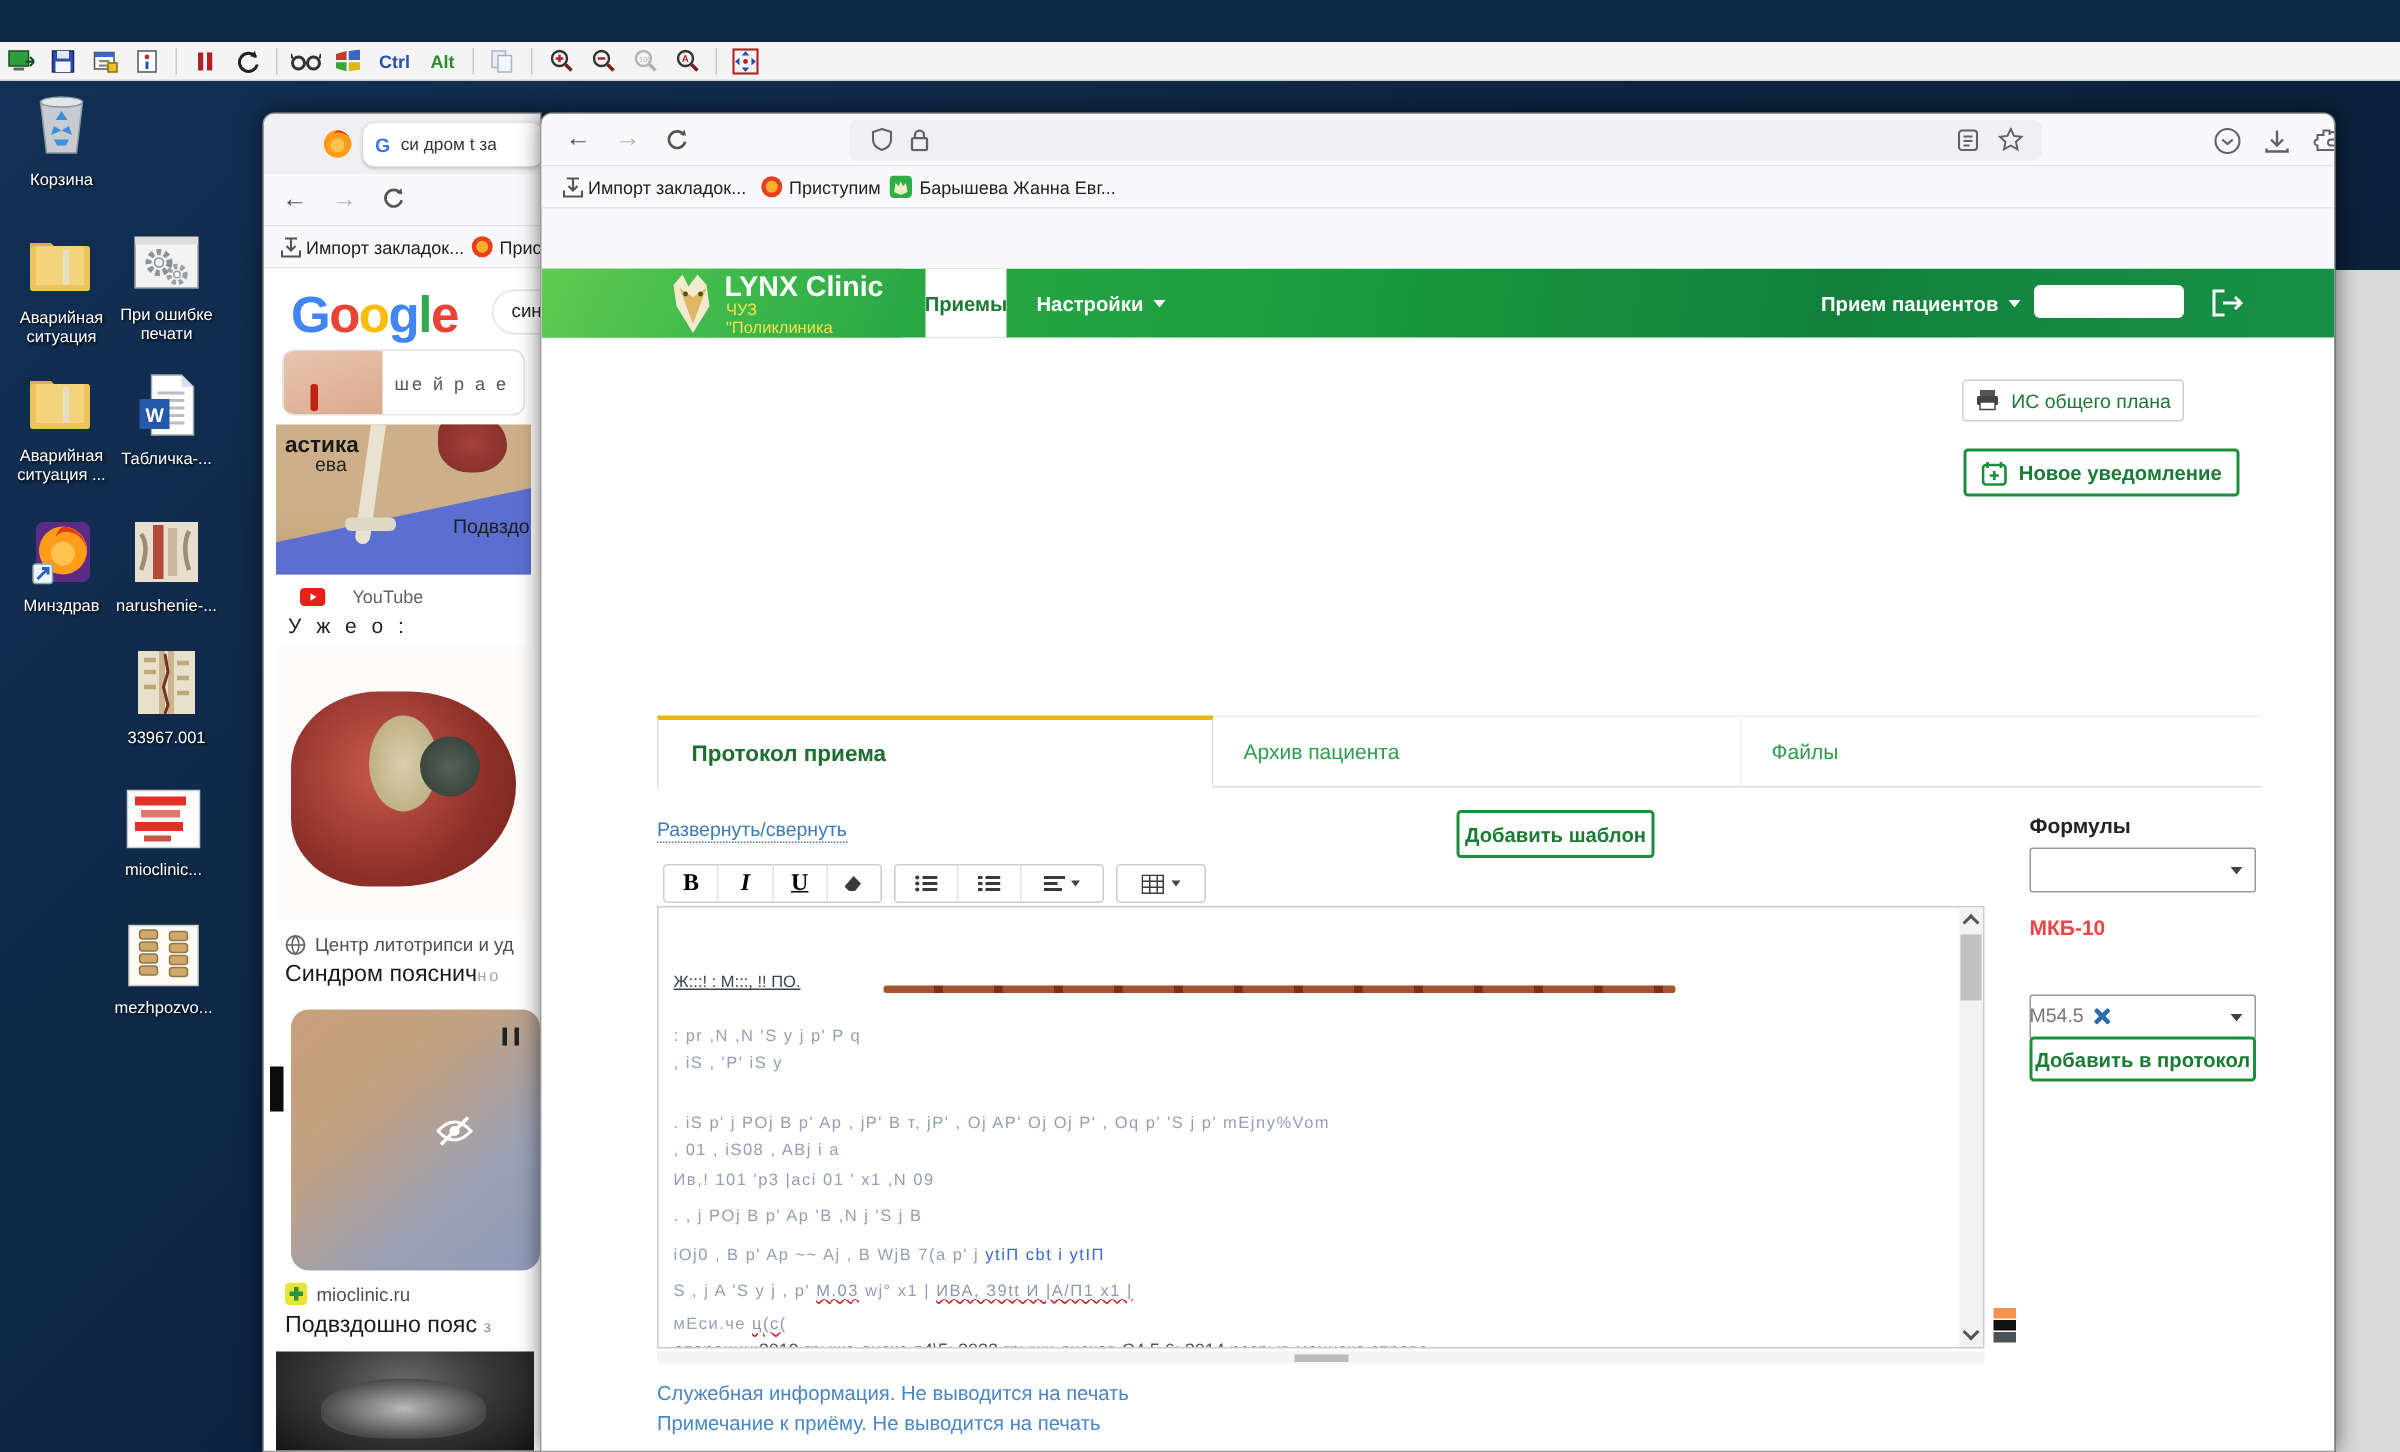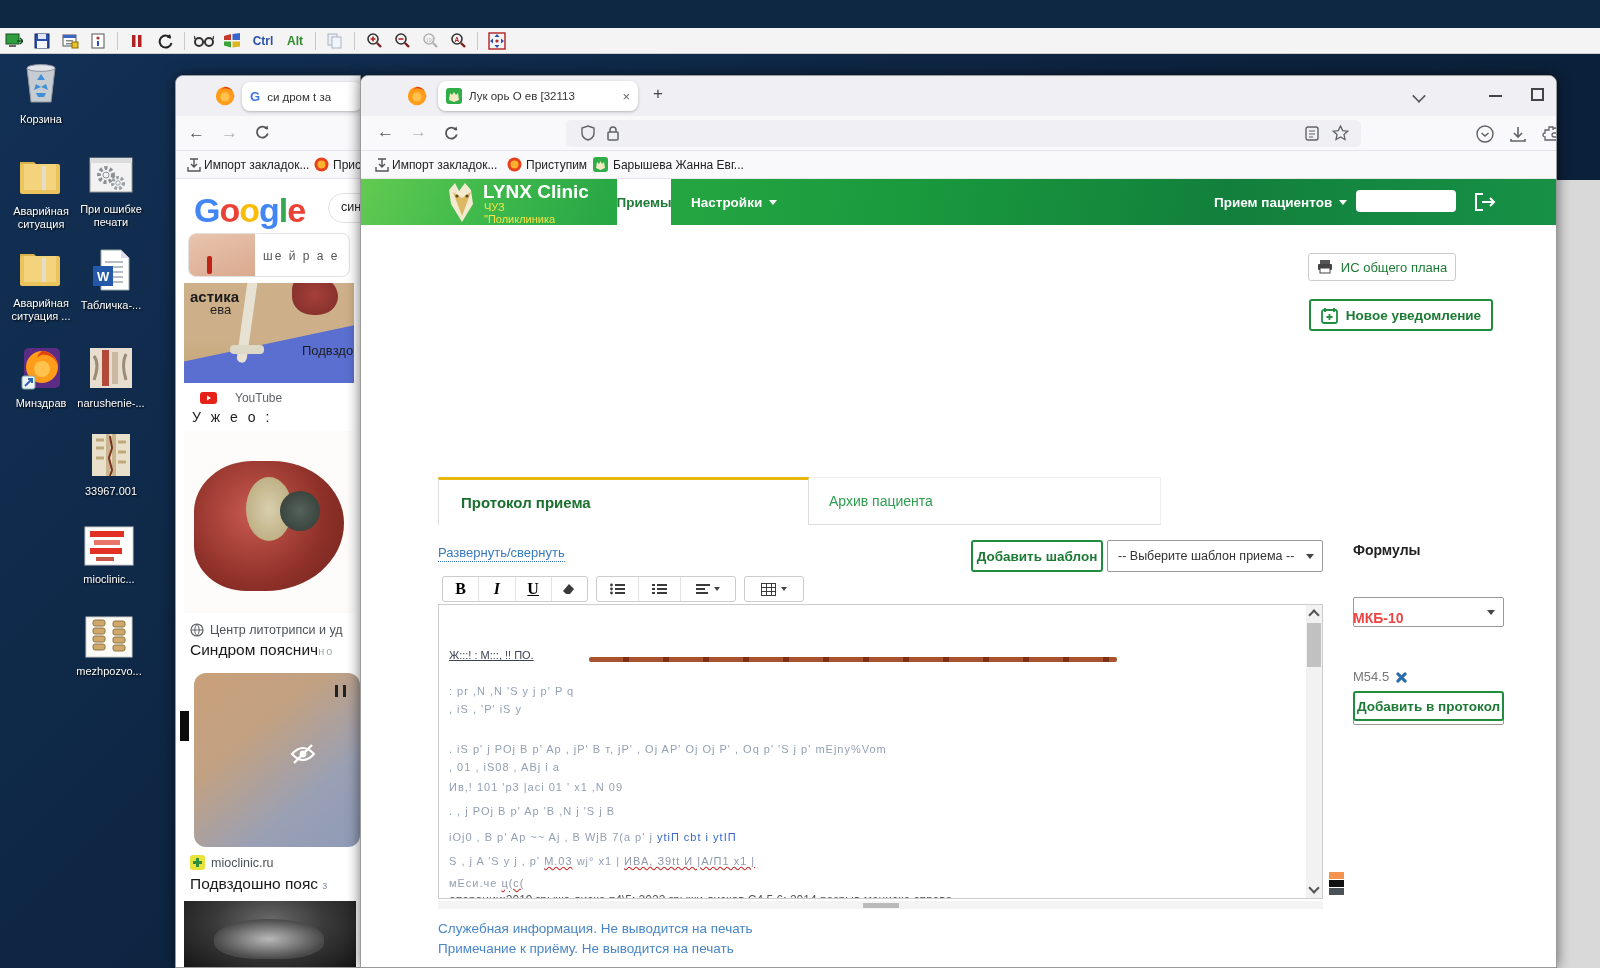--- a/index.html
+++ b/index.html
@@ -381,39 +381,20 @@
       </div>
       <div class="abs" style="left:14px;top:696px;font-size:15.5px;color:#1a1a1a"><span>Подвздошно пояс</span> <span style="color:#8c94a8;font-size:11px;letter-spacing:2px">з</span></div>
 
       <div class="abs" style="left:8px;top:722px;width:172px;height:68px;background:radial-gradient(ellipse at 50% 30%,#6a6a6a 0%,#3a3a3a 45%,#141414 100%)">
         <div class="abs" style="left:30px;top:18px;width:110px;height:40px;background:radial-gradient(#b9b9b9,#4a4a4a 70%);border-radius:50% 50% 40% 40%"></div>
       </div>
     </div>
   </div>
 
   <div class="abs window" style="left:360px;top:75px;width:1197px;height:893px;border-radius:8px 8px 0 0;overflow:hidden">
-    <div class="tabstrip">
-      <svg class="abs" style="left:45px;top:9px" width="22" height="22" viewBox="0 0 24 24">
-          <circle cx="12" cy="12" r="10" fill="#ff9c1a"></circle>
-          <path d="M12 2 a10 10 0 0 1 9 14 a8 8 0 0 0 -6 -12 a6 6 0 0 0 -7 2 a8 8 0 0 1 4 -4z" fill="#e33d12"></path>
-          <circle cx="12" cy="13" r="5" fill="#ffc24d"></circle>
-        </svg>
-      <div class="tab-pill abs" style="left:77px;top:5px;width:200px;height:30px">
-        <svg width="16" height="16" viewBox="0 0 16 16">
-            <rect width="16" height="16" rx="3" fill="#2fae47"></rect>
-            <path d="M3 12 L4 5 6 7 8 4 10 7 12 5 13 12 8 14z" fill="#f3e9c2"></path>
-          </svg>
-        <span style="font-size:11.5px;color:#333;white-space:nowrap;overflow:hidden;flex:1">Лук    орь  О   ев   [32113</span>
-        <span style="font-size:13px;color:#666">×</span>
-      </div>
-      <span class="abs" style="left:292px;top:8px;font-size:17px;color:#444">+</span>
-      <div class="abs" style="left:1052px;top:14px;width:12px;height:12px;border-left:2px solid #555;border-bottom:2px solid #555;transform:rotate(-45deg) scale(.8)"></div>
-      <div class="abs" style="left:1128px;top:19px;width:13px;height:2px;background:#444"></div>
-      <div class="abs" style="left:1170px;top:12px;width:13px;height:13px;border:2px solid #444"></div>
-    </div>
 
     <div class="navbar">
       <span class="abs navglyph" style="left:16px;top:6px">←</span>
       <span class="abs navglyph" style="left:49px;top:6px;color:#b5b5b5">→</span>
       <svg class="abs" style="left:82px;top:9px" width="16" height="16" viewBox="0 0 16 16">
           <path d="M13 5 A5.5 5.5 0 1 0 13.8 9.5" fill="none" stroke="#555" stroke-width="1.8"></path>
           <path d="M13.5 1.5 l.8 4 -4 -.8" fill="#555"></path>
         </svg>
       <div class="abs" style="left:205px;top:4px;width:795px;height:27px;background:#f0f0f4;border-radius:5px">
         <svg class="abs" style="left:14px;top:5px" width="16" height="16" viewBox="0 0 16 16">
@@ -504,28 +485,25 @@
         <svg width="17" height="17" viewBox="0 0 17 17">
             <rect x="1" y="3" width="15" height="13" rx="2" fill="none" stroke="#1e8e3e" stroke-width="1.8"></rect>
             <path d="M4 1 v4 M13 1 v4" stroke="#1e8e3e" stroke-width="1.8"></path>
             <path d="M8.5 7 v6 M5.5 10 h6" stroke="#1e8e3e" stroke-width="1.8"></path>
           </svg>
         <span>Новое уведомление</span>
       </div>
 
       <div class="abs" style="left:77px;top:298px;width:371px;height:48px;background:#fff;border-top:3px solid #e8b80b;border-left:1px solid #ddd;border-right:1px solid #ddd;display:flex;align-items:center;padding-left:22px;font-size:15px;font-weight:bold;color:#1b6f2f">Протокол приема</div>
       <div class="abs" style="left:448px;top:298px;width:352px;height:48px;background:#fff;border-top:1px solid #eee;border-bottom:1px solid #ddd;border-right:1px solid #eee;display:flex;align-items:center;padding-left:20px;font-size:14px;color:#2e9e4f">Архив пациента</div>
+      <div class="abs" style="left:800px;top:298px;width:347px;height:48px;background:#fff;border-top:1px solid #eee;border-bottom:1px solid #ddd;display:flex;align-items:center;padding-left:20px;font-size:14px;color:#2e9e4f">Файлы</div>
 
       <div class="abs" style="left:77px;top:366px;font-size:13px;color:#3a7abd;border-bottom:1px dotted #3a7abd;padding-bottom:1px">Развернуть/свернуть</div>
 
       <div class="abs gbtn" style="left:610px;top:361px;width:132px;height:32px;font-size:13.5px">Добавить шаблон</div>
-      <div class="abs selectbox" style="left:746px;top:361px;width:216px;height:32px">
-        <div style="padding:8px 0 0 10px;font-size:12.5px;color:#333">-- Выберите шаблон приема --</div>
-        <div class="chev"></div>
-      </div>
 
       <div class="abs" style="left:992px;top:363px;font-size:14px;font-weight:bold;color:#222">Формулы</div>
       <div class="abs selectbox" style="left:992px;top:386px;width:151px;height:30px">
           <div class="chev"></div>
         </div>
       <div class="abs" style="left:992px;top:431px;font-size:14px;font-weight:bold;color:#ef4444">МКБ-10</div>
       <div class="abs selectbox" style="left:992px;top:454px;width:151px;height:30px">
           <div class="chev"></div>
         </div>
       <div class="abs" style="left:992px;top:490px;font-size:13px;color:#777;display:flex;align-items:center;gap:6px">

